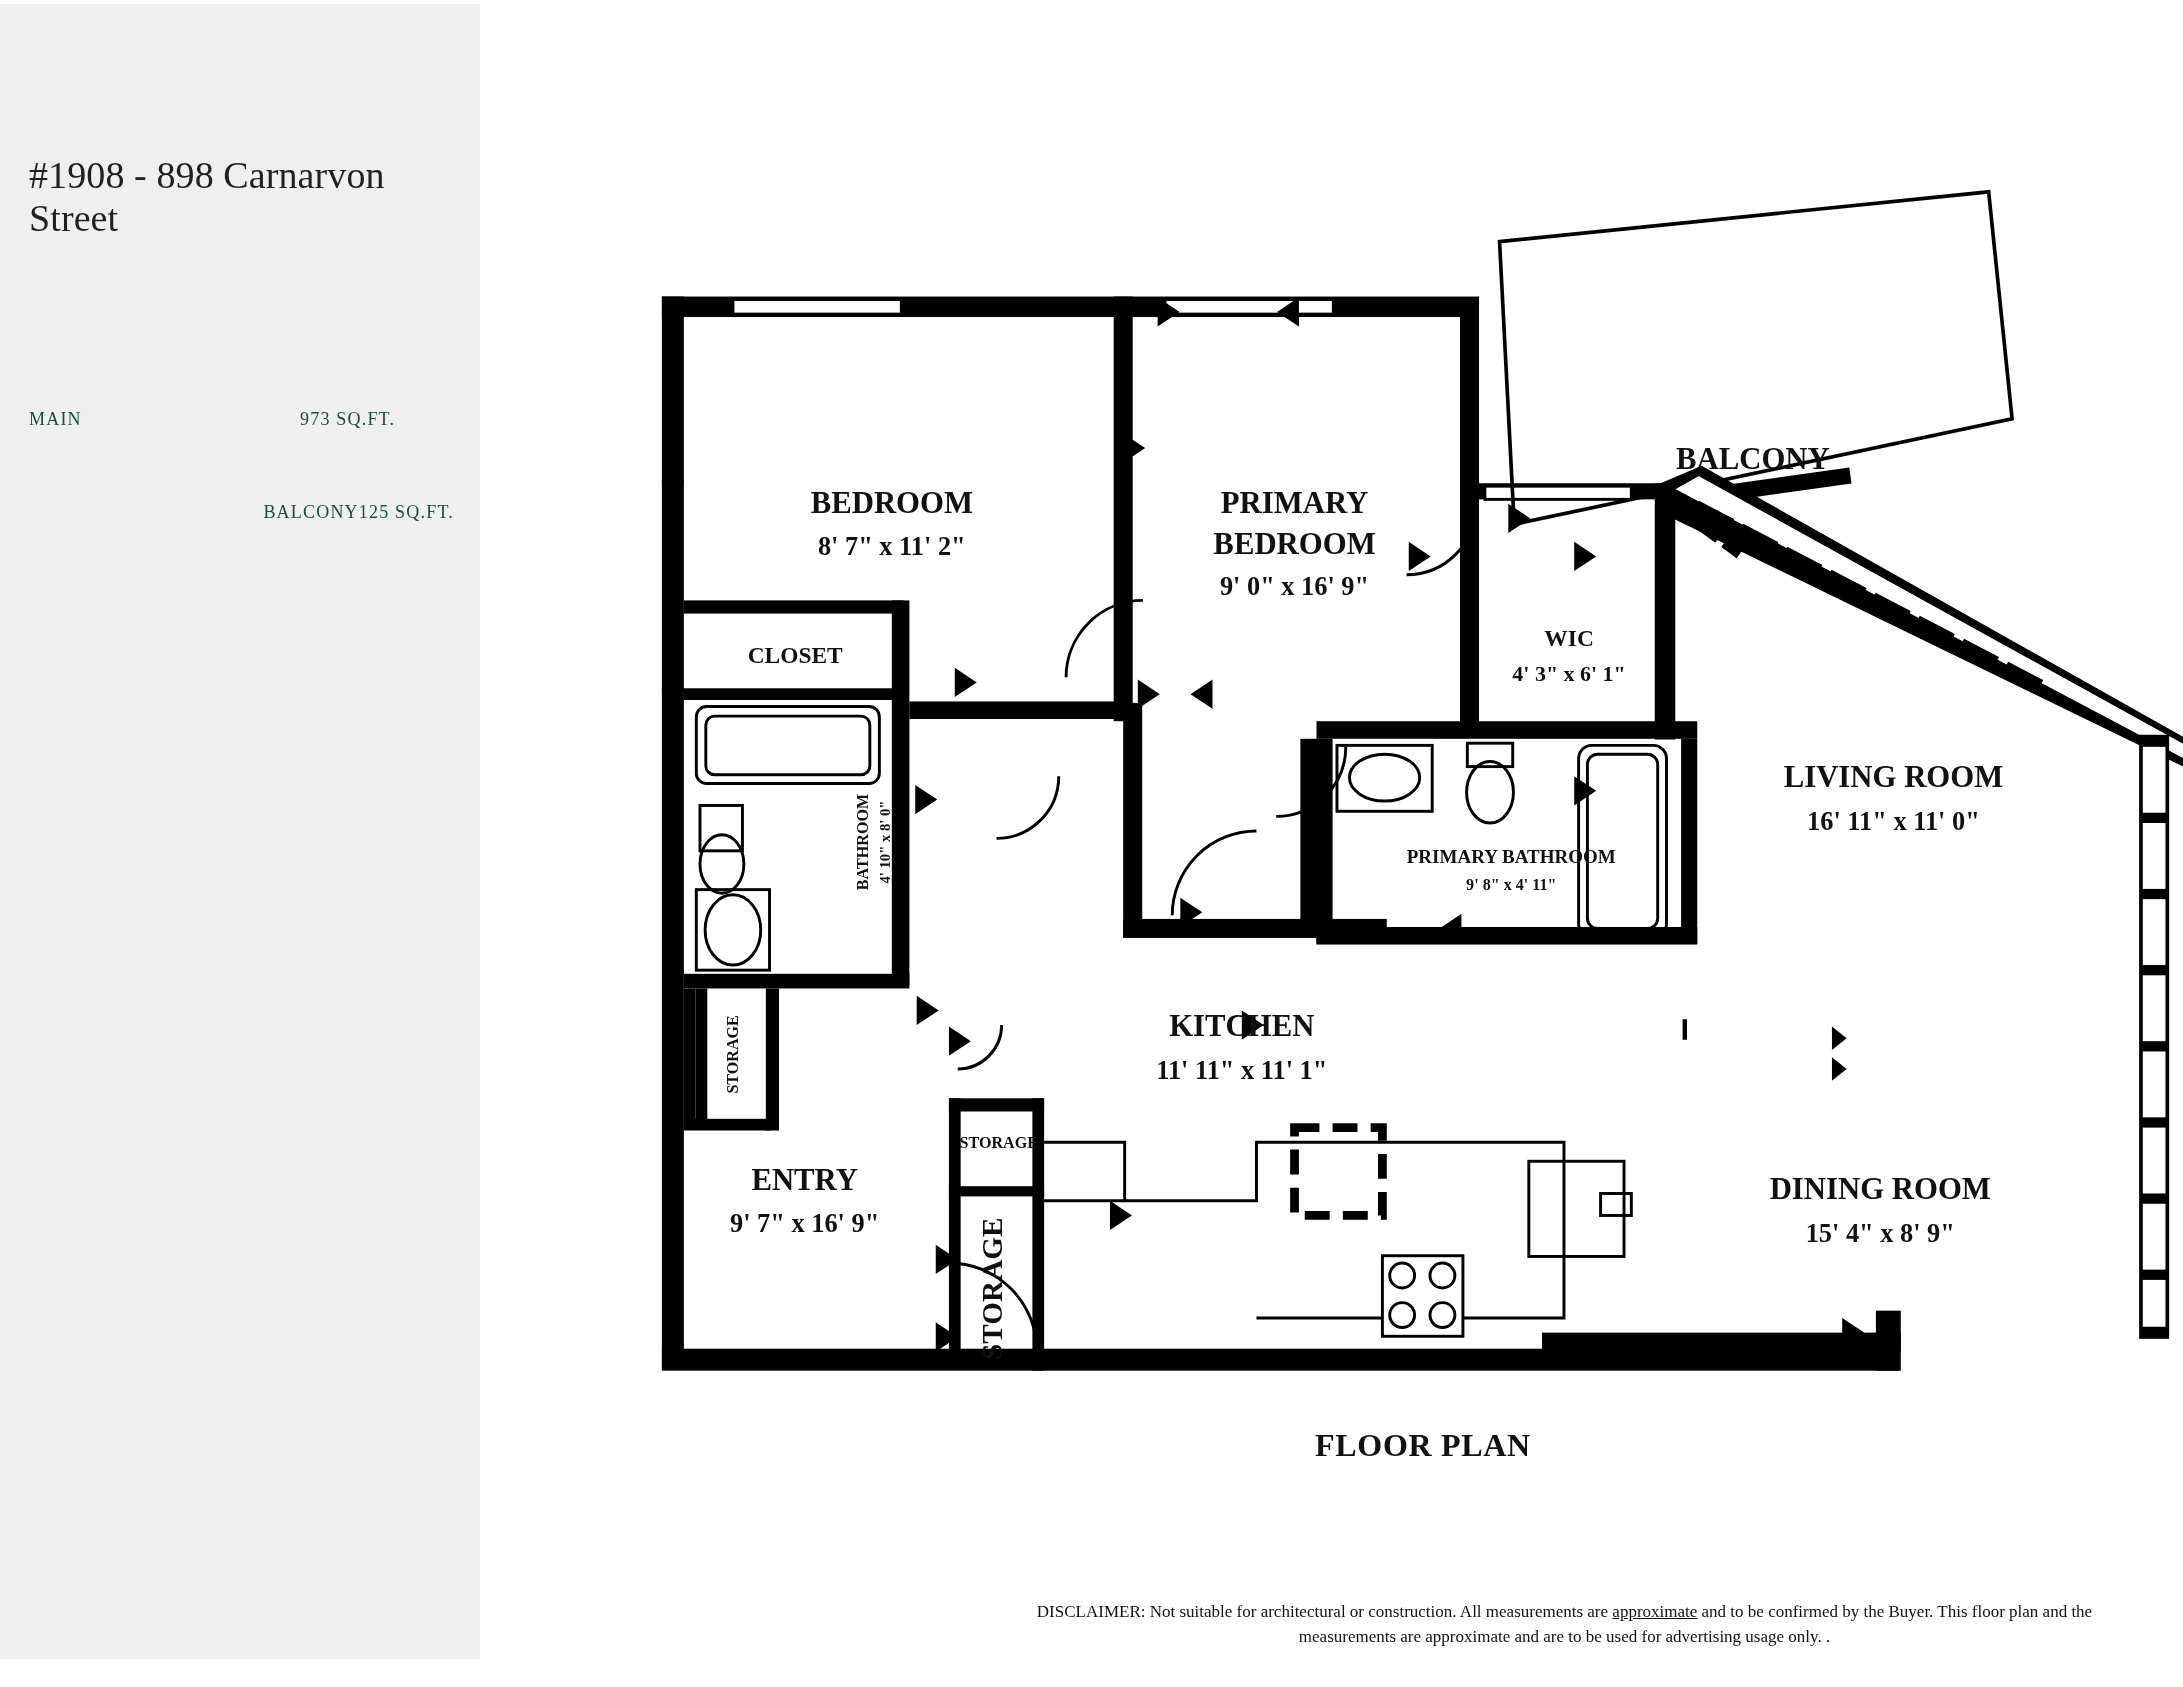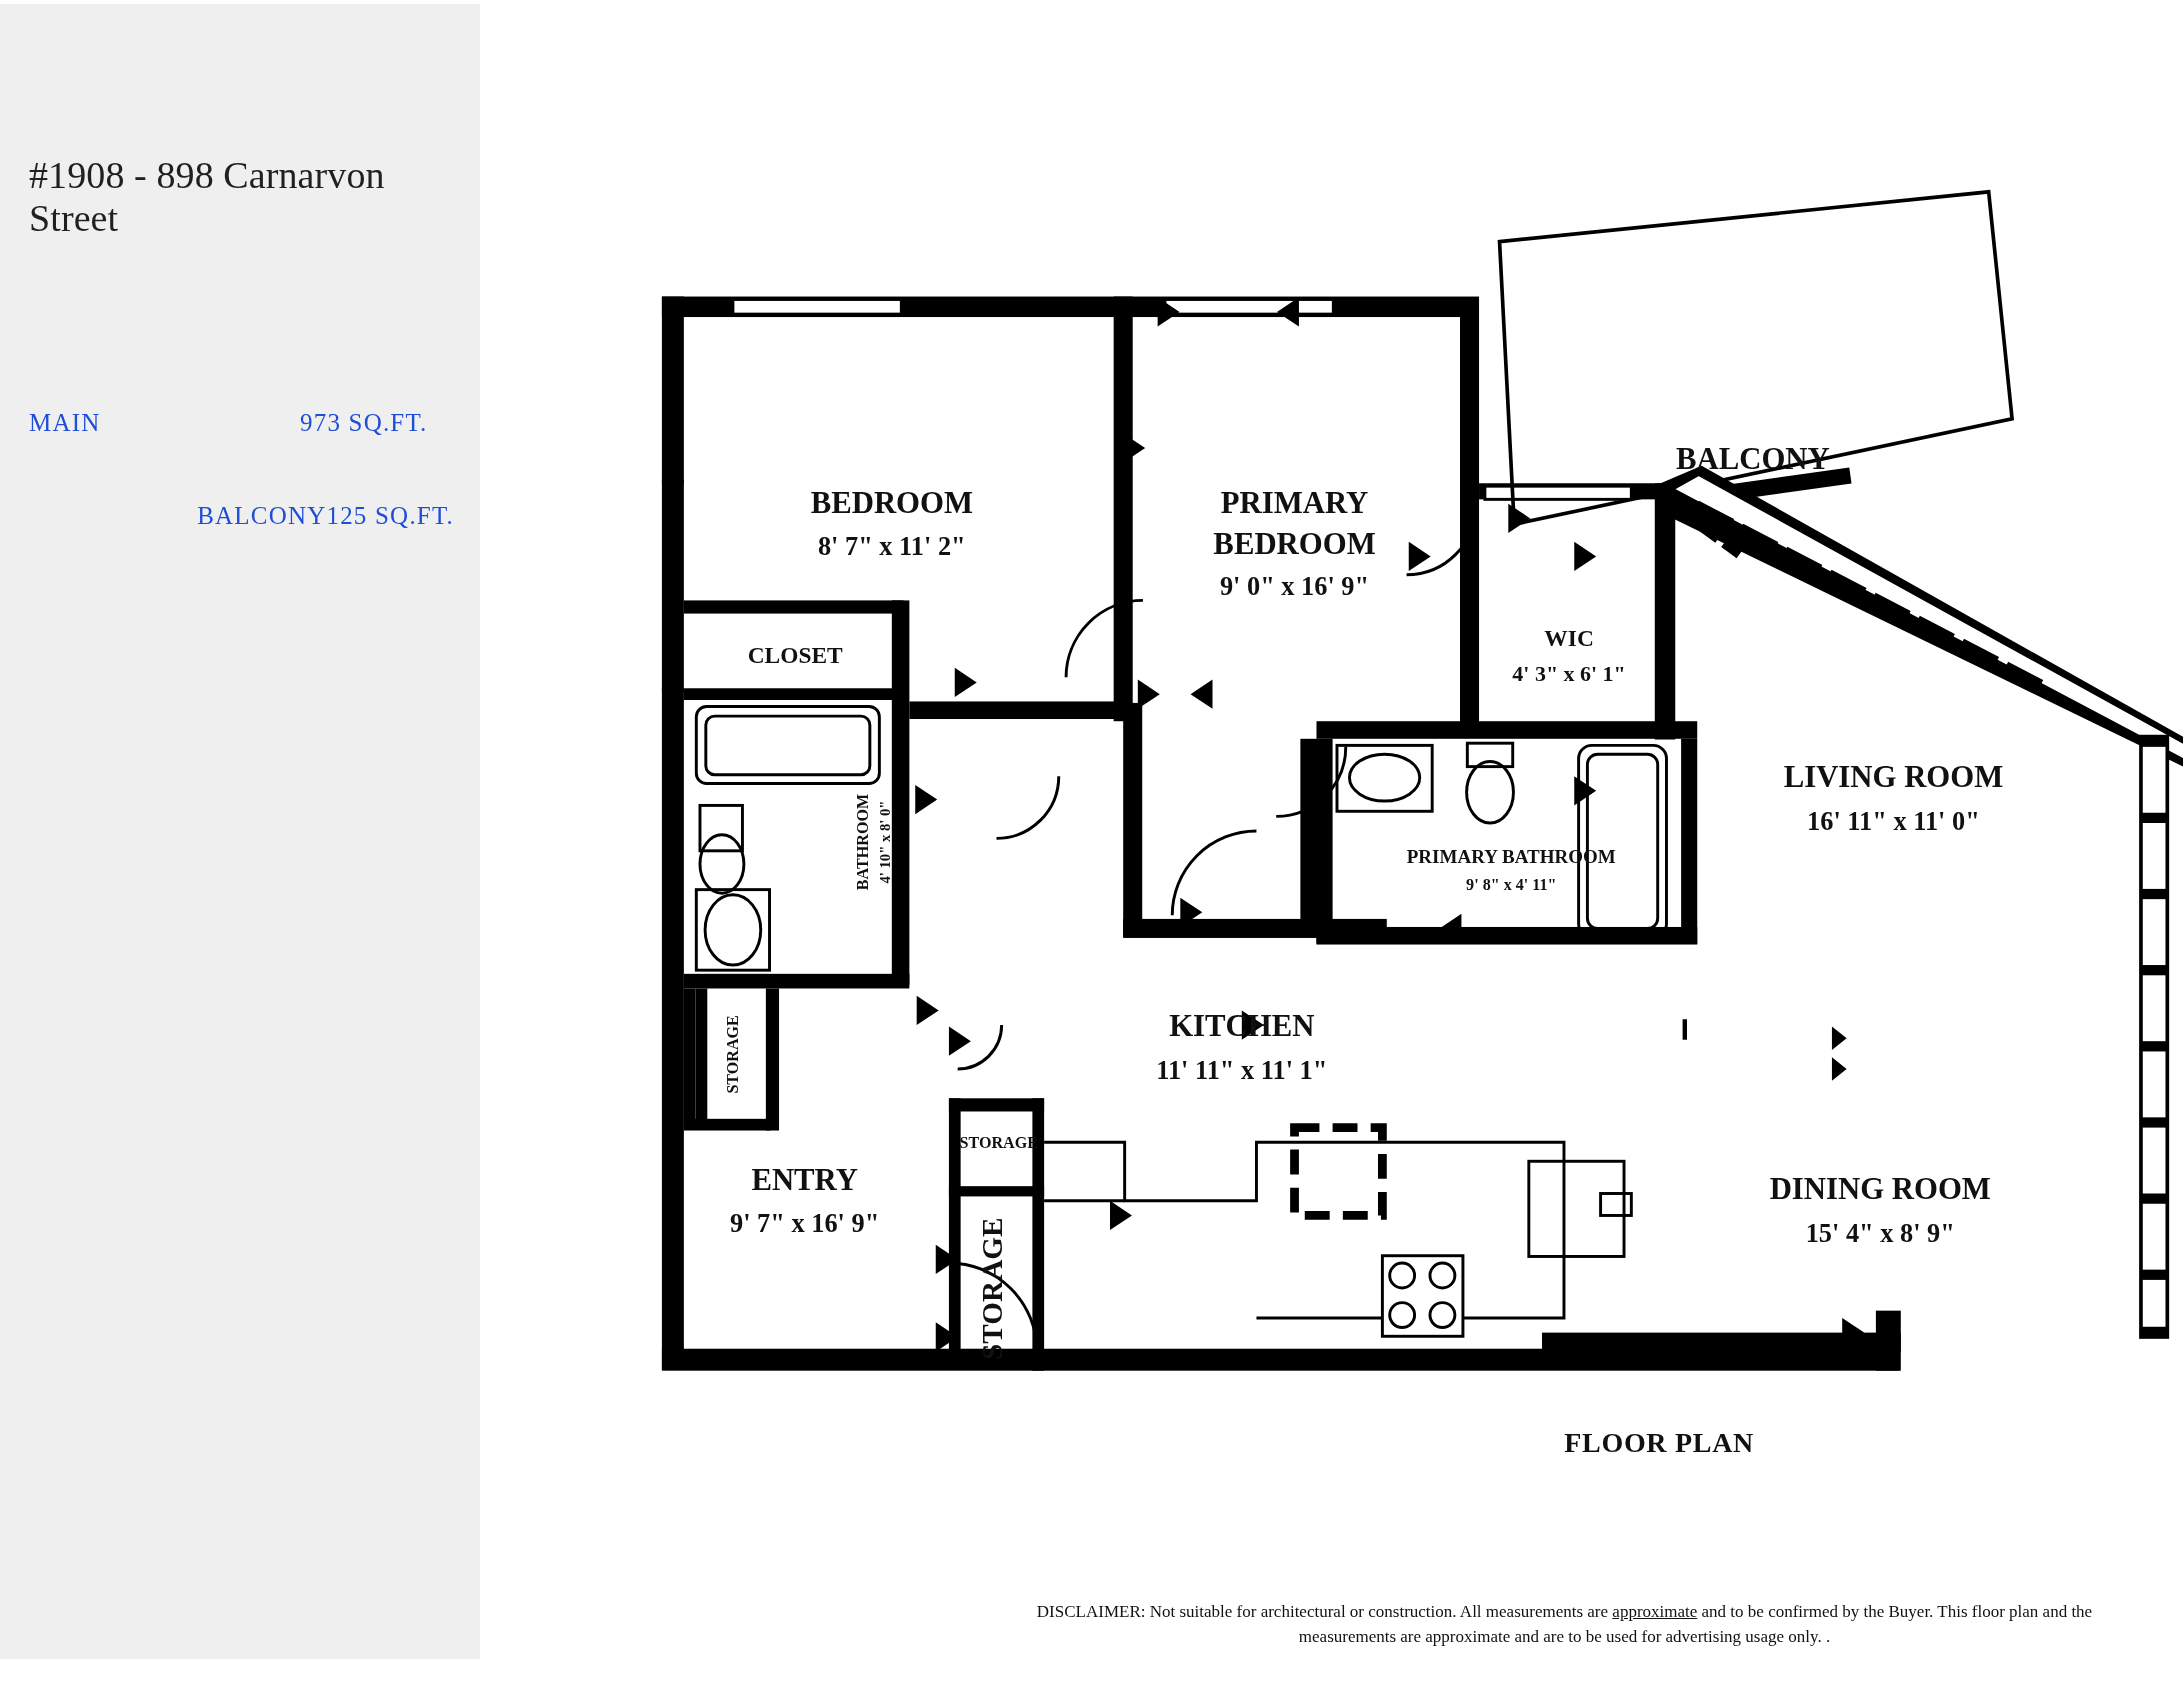--- a/index.html
+++ b/index.html
@@ -38,23 +38,23 @@
     left: 29px; top: 286px;
     width: 439px;
     font-size: 32px;
     color: #3a3a3c;
     letter-spacing: 0.2px;
   }
   .area-row {
     position: absolute;
     left: 29px;
     width: 425px;
-    font-size: 25px;
+    font-size: 18px;
     letter-spacing: 1.2px;
-    color: #1d4ed8;
+    color: #14532d;
   }
   .area-row .area-label {
     display: inline-block;
     width: 271px;
   }
   .area-row .area-value {
     display: inline-block;
   }
   #area-main { top: 405px; }
   #area-balcony { top: 498px; text-align: right; }
@@ -80,22 +80,22 @@
     fill: #111;
     text-anchor: middle;
   }
 
   
   #plan-caption {
     position: absolute;
     left: 1315px;
     top: 1427px;
     width: 439px;
-    text-align: right;
-    font-size: 28px;
+    text-align: left;
+    font-size: 32px;
     font-weight: bold;
     letter-spacing: 0.7px;
     color: #111;
   }
   #disclaimer {
     position: absolute;
     left: 1004px;
     top: 1600px;
     width: 1121px;
     text-align: center;

